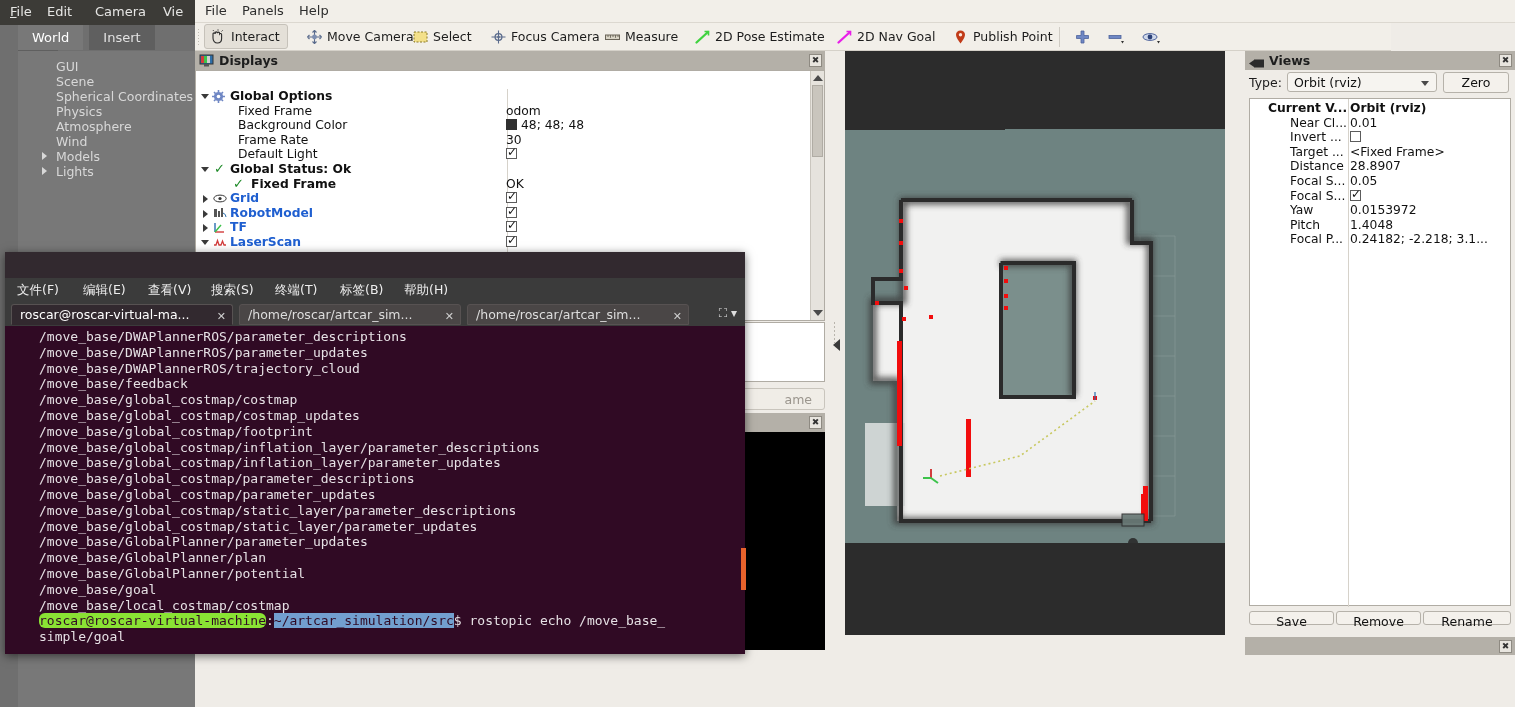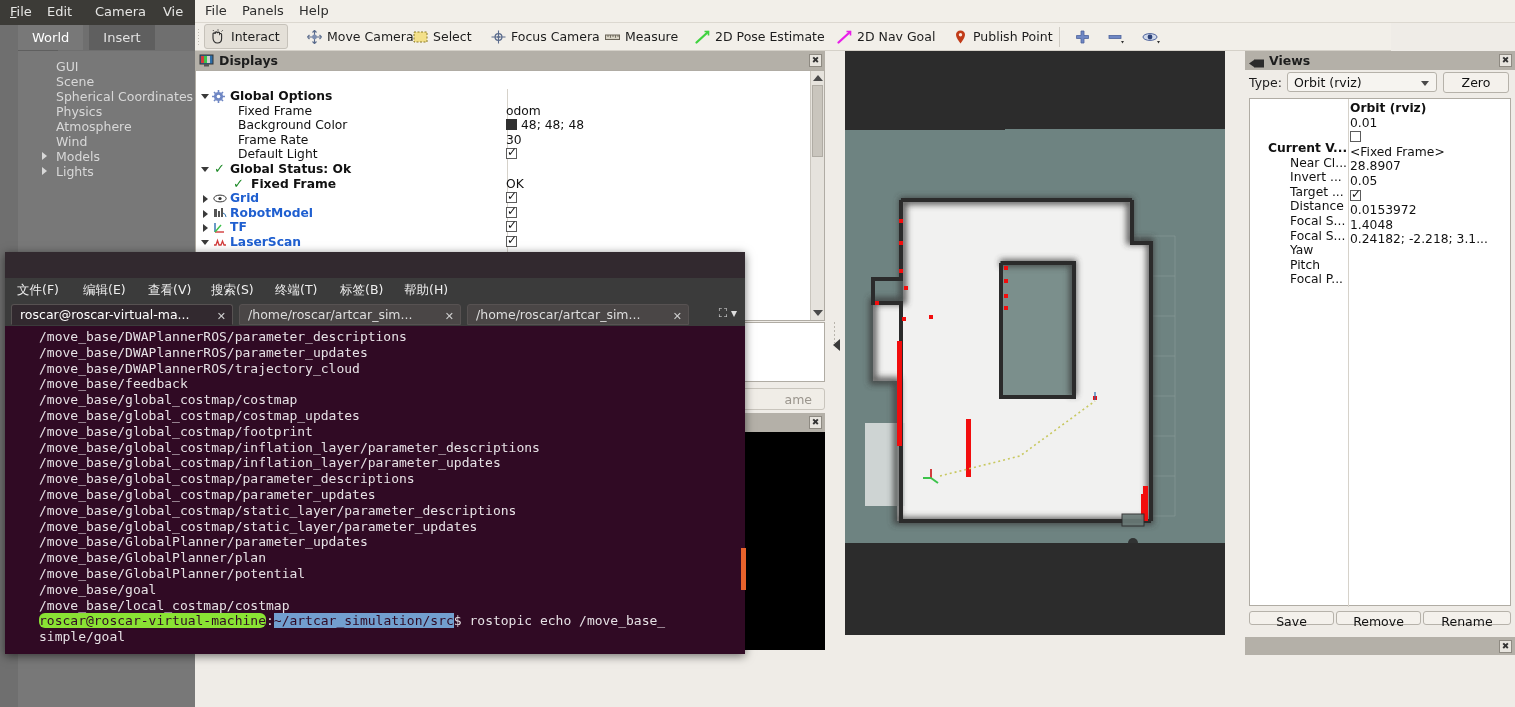--- a/index.html
+++ b/index.html
@@ -121,21 +121,21 @@
   .combo { position:absolute; left:42px; top:21px; width:150px; height:20px; background:#f6f4f0;
            border:1px solid #b6b2aa; border-radius:3px; font-size:12.5px; color:#111; padding-left:6px; line-height:19px;}
   .combo .cv { position:absolute; left:6px; top:0; }
   .combo .carat { position:absolute; right:7px; top:8px; width:0;height:0;
       border-top:5px solid #4a4a4a; border-left:4px solid transparent;border-right:4px solid transparent;}
   .btn { position:absolute; background:#f4f1ec; border:1px solid #b6b2aa; border-radius:3px;
          font-size:12.5px; color:#111; text-align:center; }
   #zero-btn { left:198px; top:21px; width:66px; height:21px; line-height:19px; }
   #views-body { position:absolute; left:4px; top:47px; width:262px; height:508px; background:#fff; border:1px solid #b0aca4; }
   .vrow { position:relative; height:14.6px; font-size:12.3px; color:#111; white-space:nowrap; }
-  .vrow .vlbl { position:absolute; top:0;margin-top:40px; }
+  .vrow .vlbl { position:absolute; top:0; }
   .vrow .vval { position:absolute; left:100px; top:0; }
   #views .vsep { position:absolute; left:98px; top:0; width:1px; height:508px; background:#d6d2ca; }
   .vbtn { top:560px; height:14px; line-height:20px; }
   #save-btn { left:4px; width:85px; }
   #remove-btn { left:91px; width:85px; }
   #rename-btn { left:178px; width:88px; }
 
   
   #statusbar-sep { position:absolute; left:1050px; top:637px; width:270px; height:19px; background:#b4b0a8; }
   #time-panel { position:absolute; left:0px; top:655px; width:1320px; height:52px; background:#efece7; }

